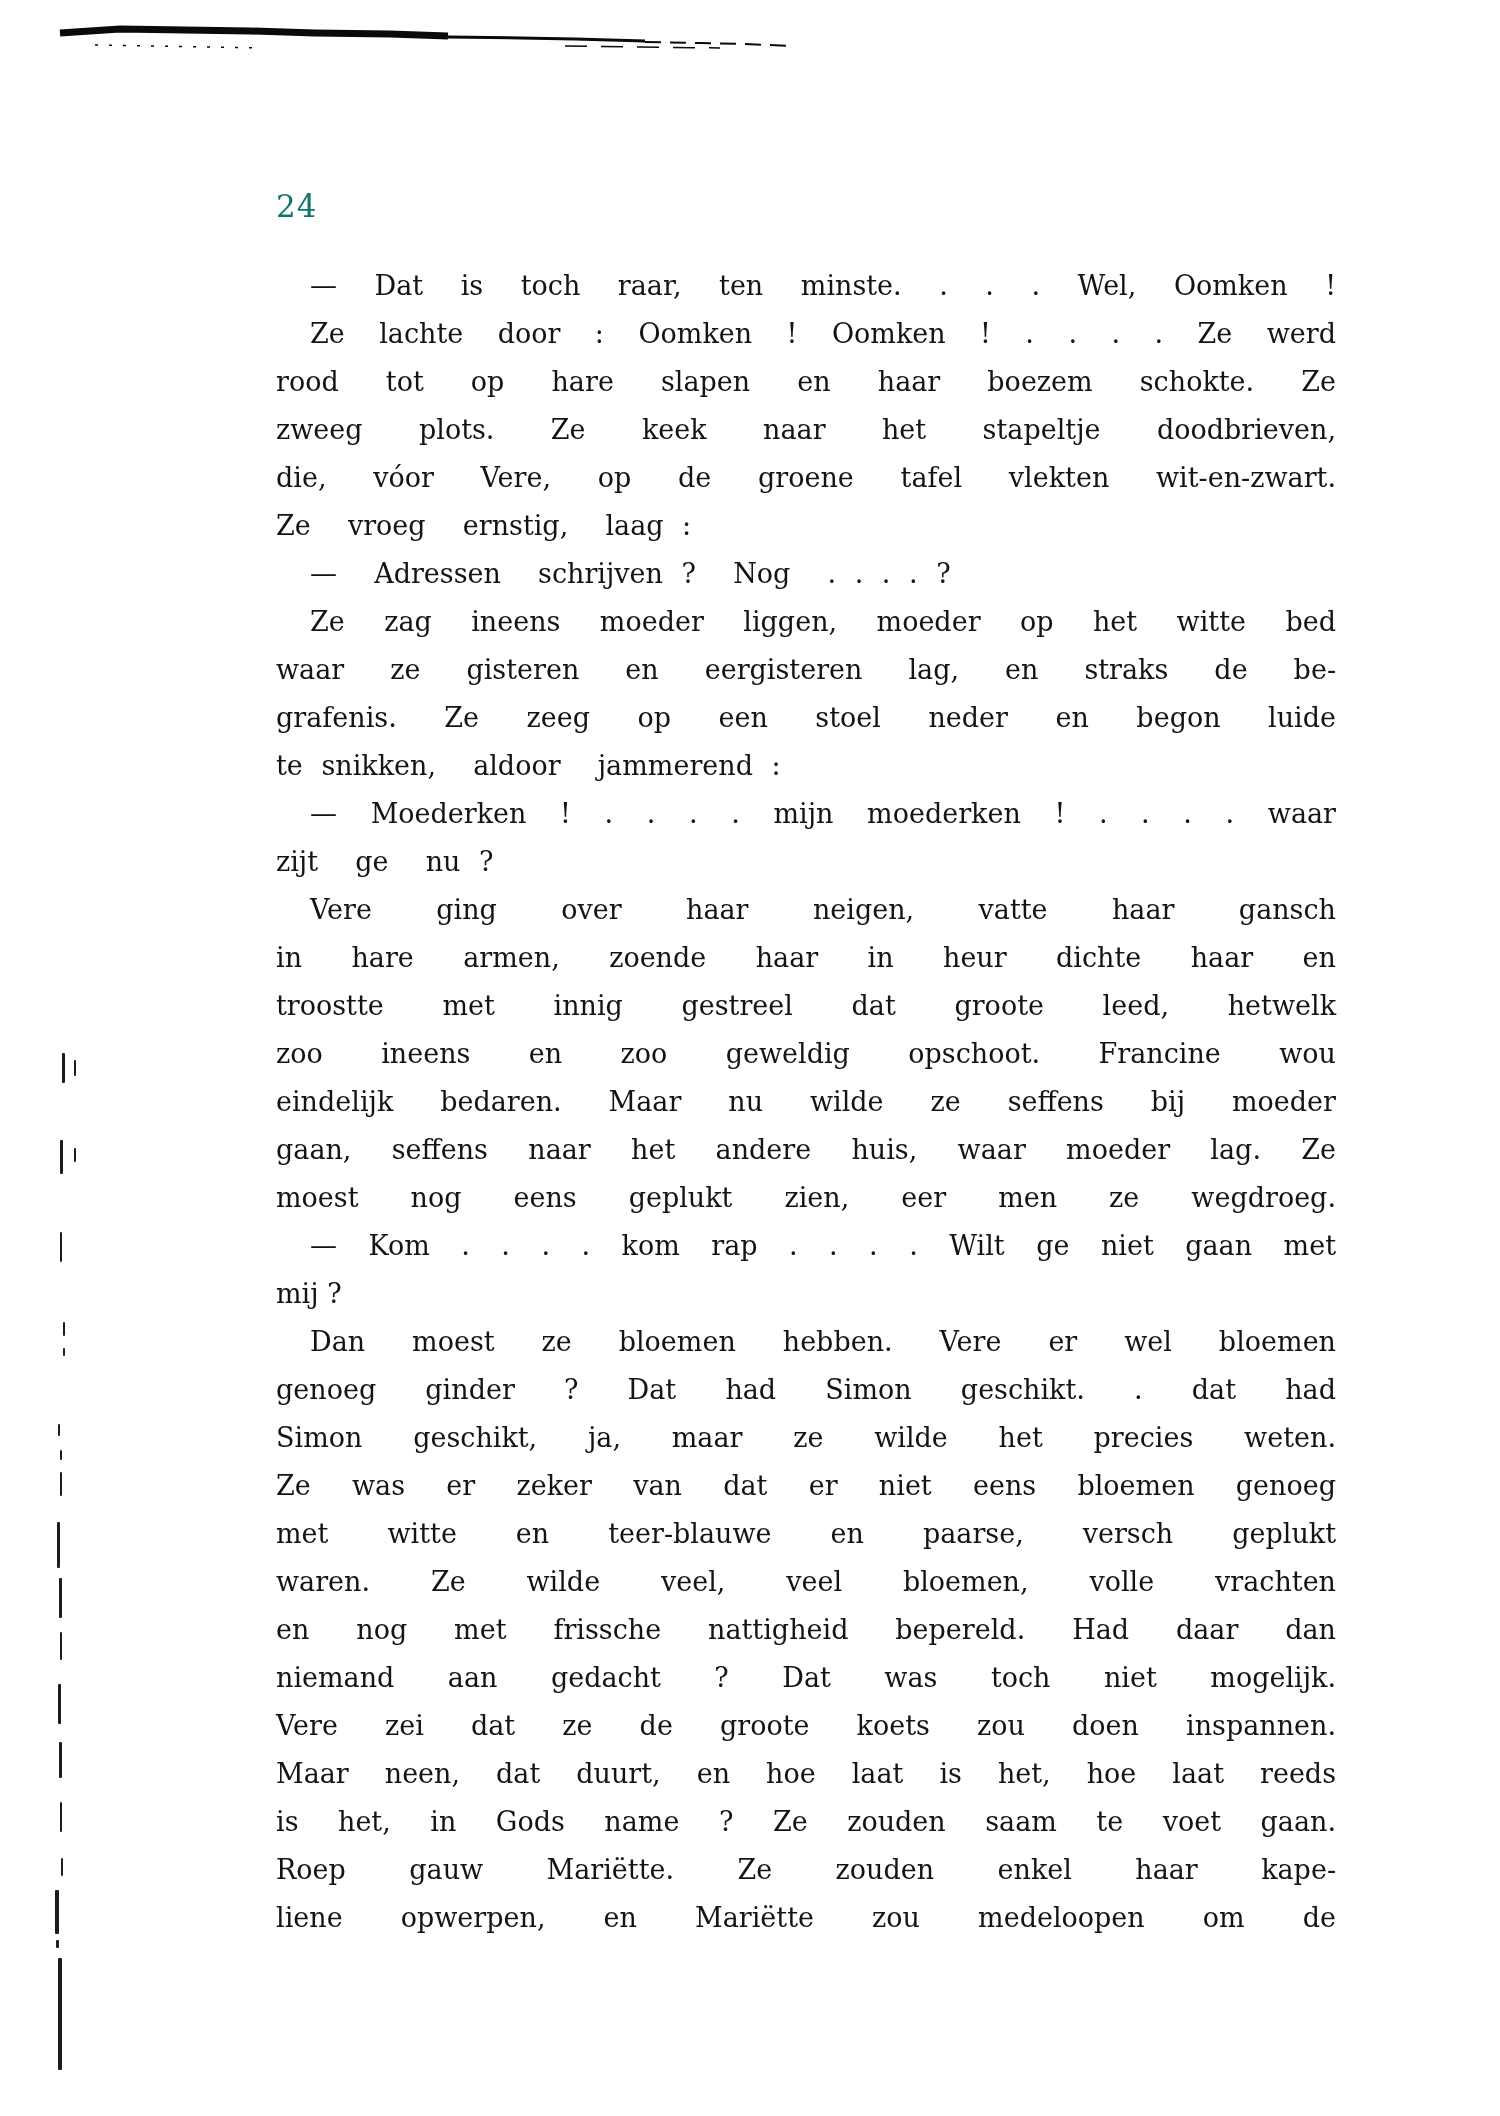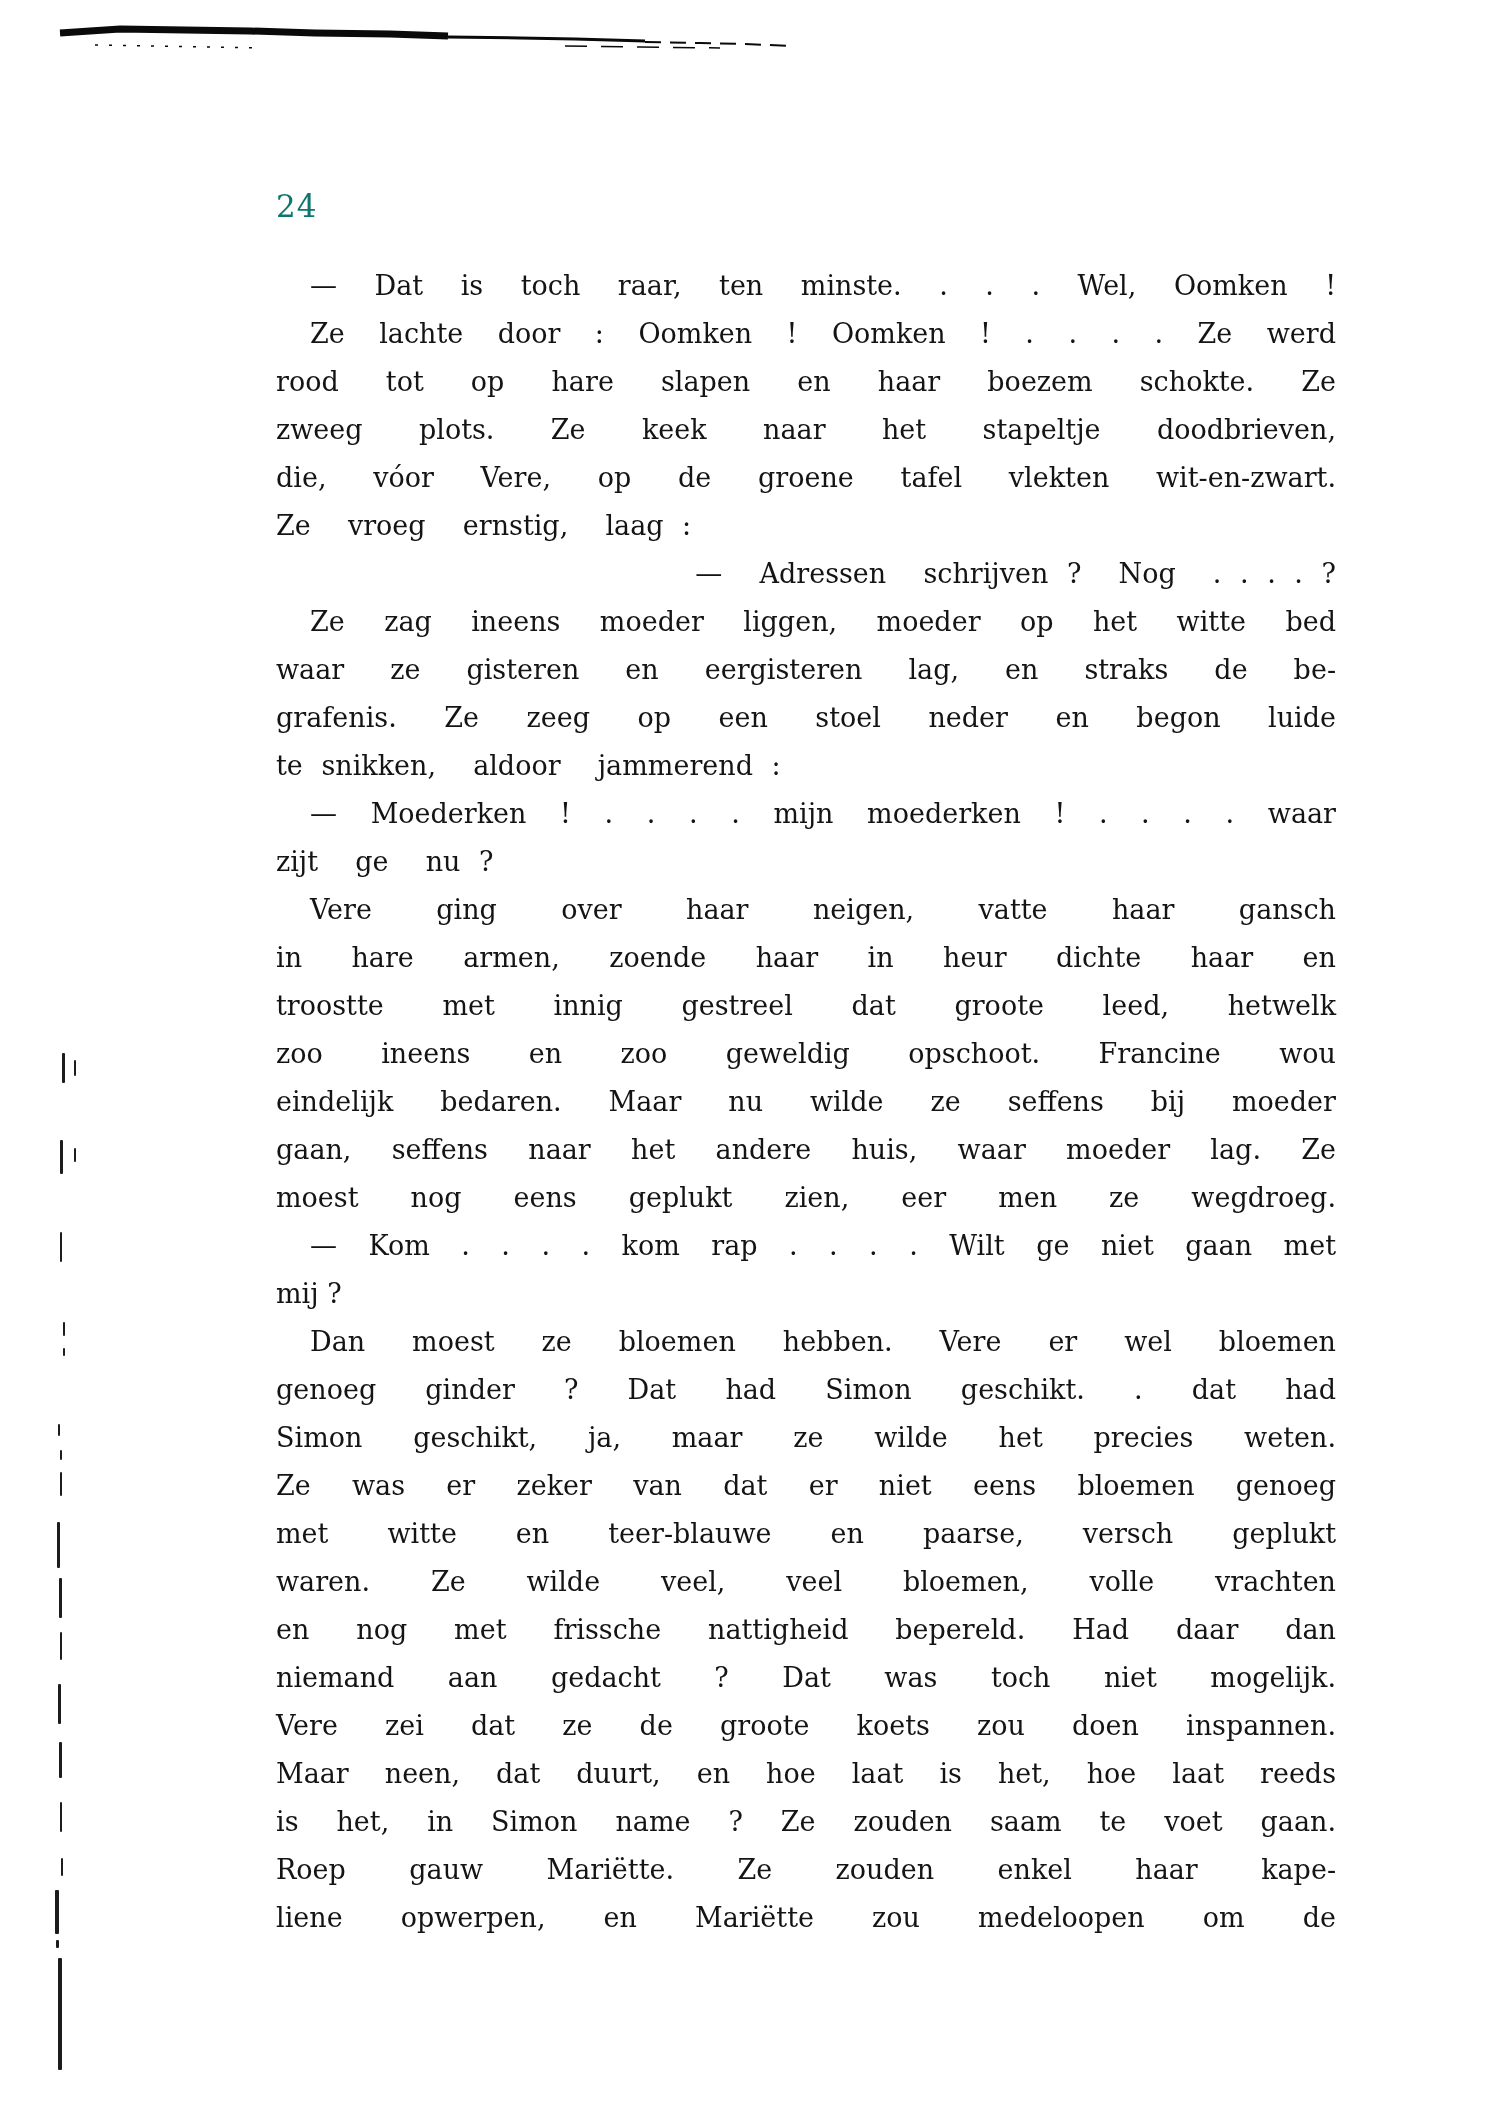--- a/index.html
+++ b/index.html
@@ -37,21 +37,21 @@
     height: 48px;
     line-height: 48px;
     text-align: left;
     white-space: pre;       
   }
   .line.just {
     white-space: normal;
     text-align: justify;
     text-align-last: justify;
   }
-  .line.indent { text-indent: 34px; text-align: right; }
+  .line.indent { text-indent: 34px; }
   .line.wide   { word-spacing: 10px; }
   
   .edge-mark {
     position: absolute;
     background: #1c1c1c;
     border-radius: 1px;
   }
   .artifact-top {
     position: absolute;
     left: 0; top: 0;
@@ -121,18 +121,18 @@
       <div class="line just indent">Dan moest ze bloemen hebben. Vere er wel bloemen</div>
       <div class="line just">genoeg ginder ? Dat had Simon geschikt. .  dat had</div>
       <div class="line just">Simon geschikt, ja, maar ze wilde het precies weten.</div>
       <div class="line just">Ze was er zeker van dat er niet eens bloemen genoeg</div>
       <div class="line just">met witte en teer-blauwe en paarse, versch geplukt</div>
       <div class="line just">waren. Ze wilde veel, veel bloemen, volle vrachten</div>
       <div class="line just">en nog met frissche nattigheid bepereld. Had daar dan</div>
       <div class="line just">niemand aan gedacht ? Dat was toch niet mogelijk.</div>
       <div class="line just">Vere zei dat ze de groote koets zou doen inspannen.</div>
       <div class="line just">Maar neen, dat duurt, en hoe laat is het, hoe laat reeds</div>
-      <div class="line just">is het, in Simon name ? Ze zouden saam te voet gaan.</div>
+      <div class="line just">is het, in Gods name ? Ze zouden saam te voet gaan.</div>
       <div class="line just">Roep gauw Mariëtte. Ze zouden enkel haar kape-</div>
       <div class="line just">liene opwerpen, en Mariëtte zou medeloopen om de</div>
     </div>
 
 </div>
 
 </body></html>

